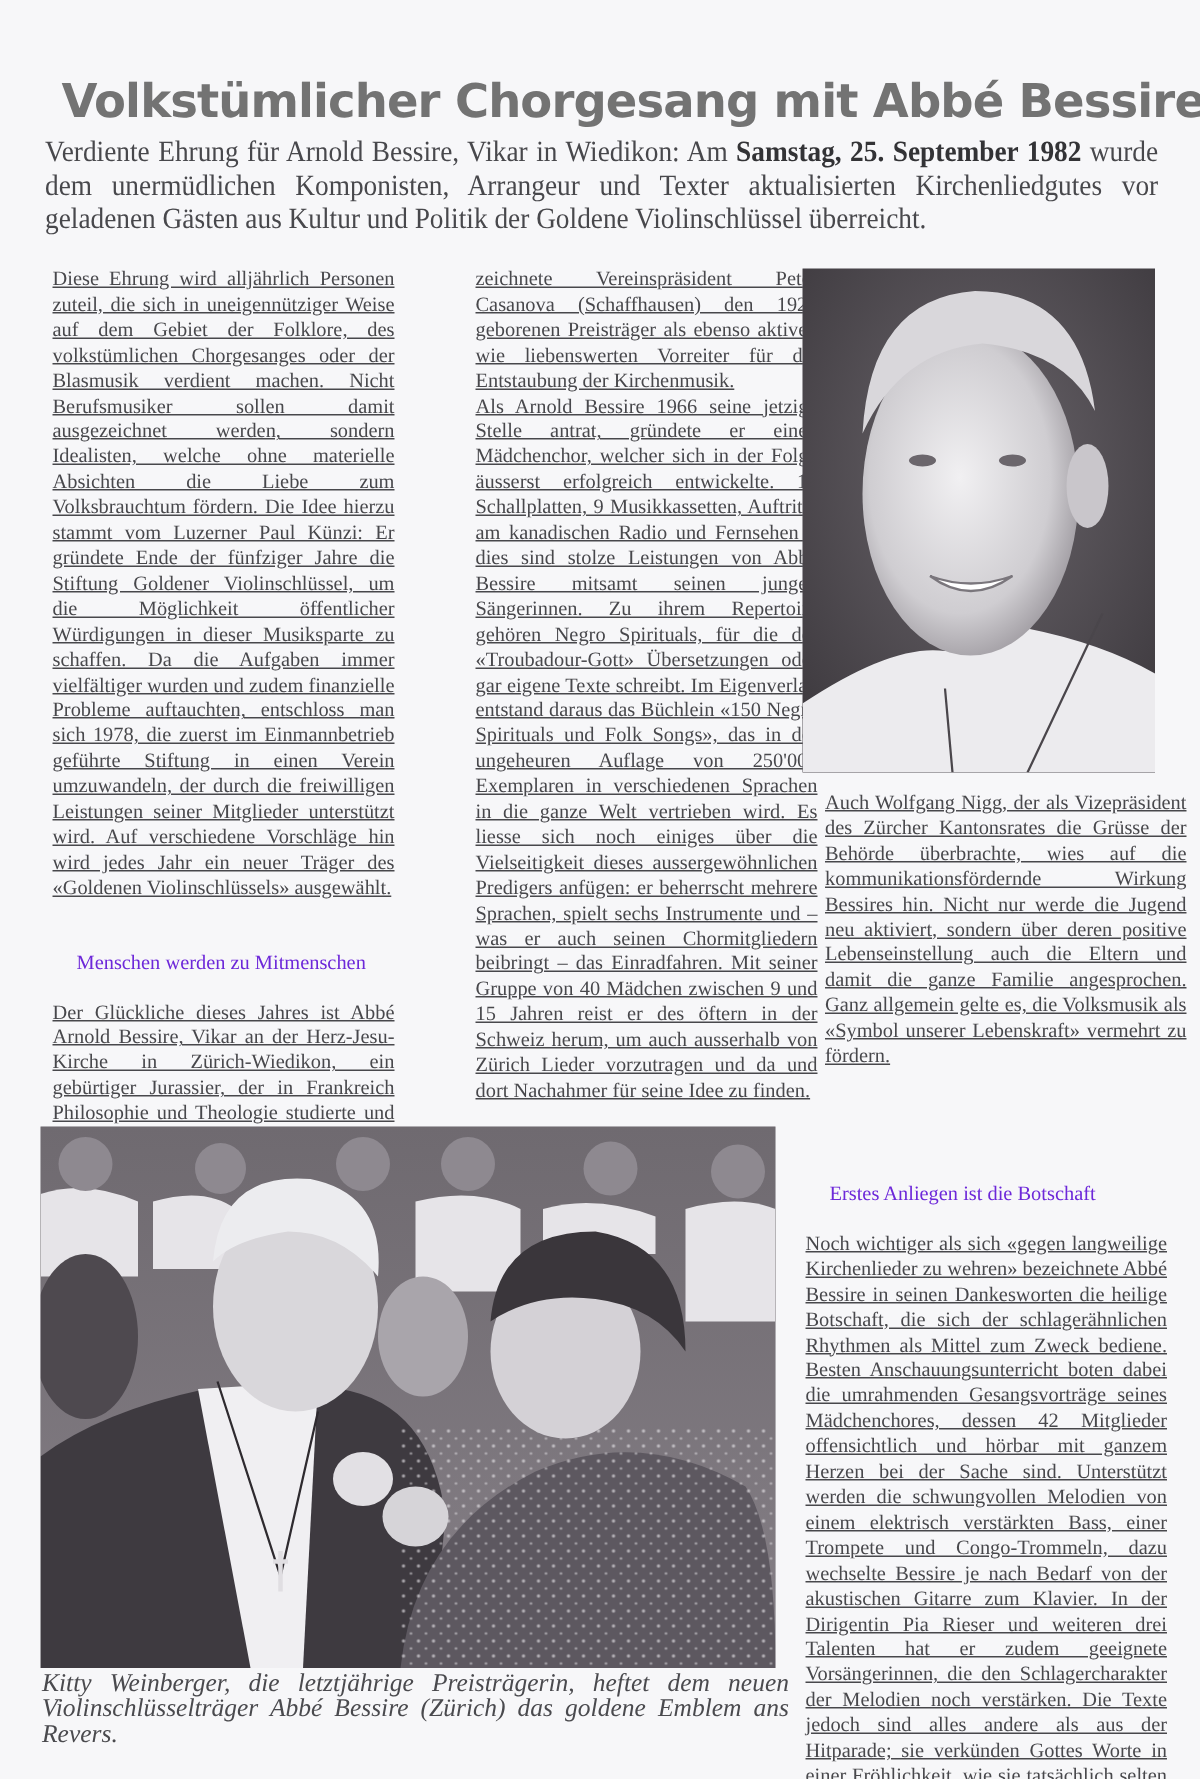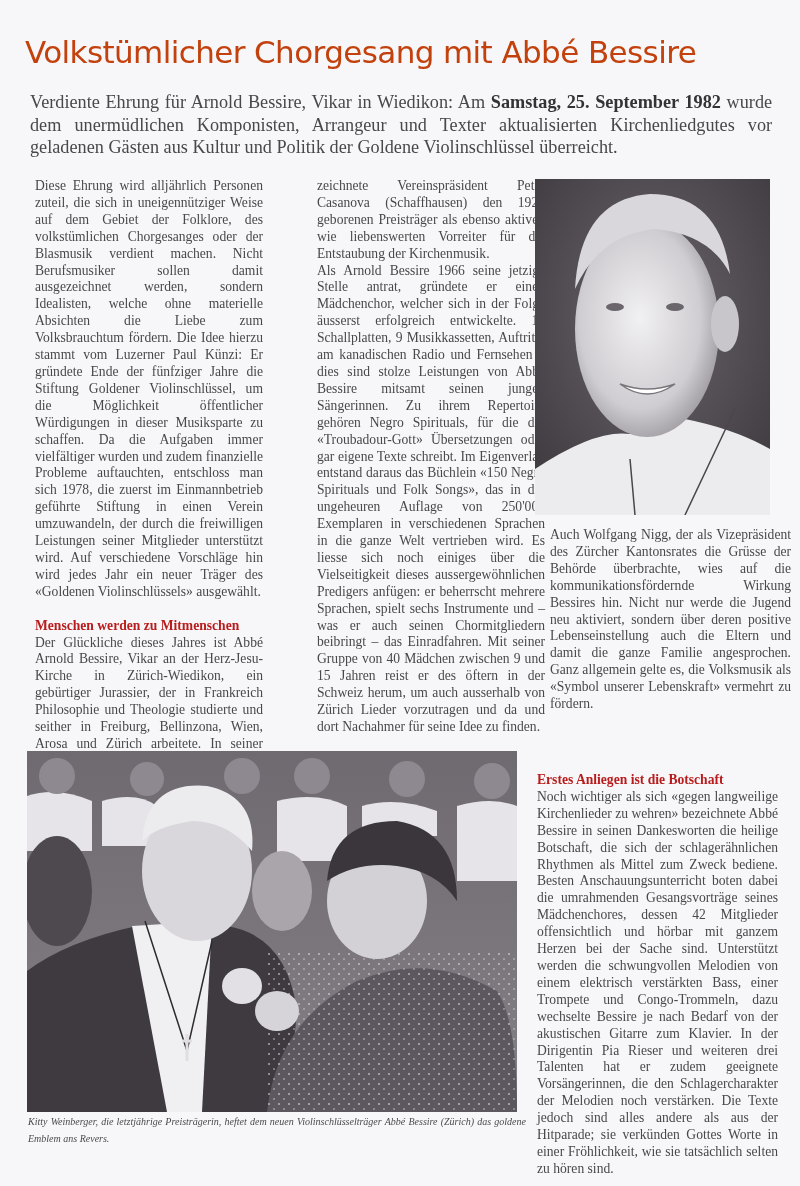--- a/index.html
+++ b/index.html
@@ -6,59 +6,59 @@
   body {
     width: 800px; height: 1186px; overflow: hidden;
     background: #f7f7f9;
     position: relative;
     font-family: "Liberation Serif", "DejaVu Serif", serif;
     color: #4a4a4e;
   }
   .title {
     position: absolute; left: 25px; top: 34px; width: 760px;
     font-family: "DejaVu Sans", "Liberation Sans", sans-serif;
-    font-weight: normal; font-size: 31px; letter-spacing: -0.6px;
-    color: #c2410c; margin: 0; white-space: nowrap;
+    font-weight: bold; font-size: 31px; letter-spacing: -0.6px;
+    color: #737373; margin: 16px; white-space: nowrap;
   }
   .lead {
     position: absolute; left: 30px; top: 91px; width: 742px;
     font-size: 19.6px; line-height: 22.5px; color: #48484c;
     text-align: justify; margin: 0;
     transform: scaleX(0.93); transform-origin: left top;
     width: 798px;
   }
   .lead b { color: #333336; }
   .col {
     position: absolute; font-size: 13.6px; line-height: 16.9px;
     text-align: justify; hyphens: manual; color: #48484c;
   }
-  .col p { margin: 0; }
+  .col p { margin: 0; text-decoration: underline; }
   .col h3 {
-    margin: 0; font-size: 13.6px; line-height: 16.9px; font-weight: bold;
-    color: #b91c1c;
+    margin: 16px; font-size: 13.6px; line-height: 16.9px; font-weight: normal;
+    color: #6d28d9;
   }
   .col1 { left: 35px; top: 178px; width: 228px; }
   .col2 { left: 305px; top: 178px; width: 228px; margin-left: 12px; }
   .col3a { left: 550px; top: 527px; width: 241px; }
   .col3b { left: 537px; top: 772px; width: 241px; }
   .gap { height: 17px; }
   .photo {
     position: absolute; overflow: hidden; background: #6e6a70;
   }
   .portrait {
     left: 535px; top: 179px; width: 235px; height: 336px;
     background: #5f5a60;
   }
   .group {
     left: 27px; top: 751px; width: 490px; height: 361px;
     background: #7b767c;
   }
   .caption {
     position: absolute; left: 28px; top: 1113px; width: 498px;
-    font-style: italic; font-size: 10px; line-height: 17px;
+    font-style: italic; font-size: 17px; line-height: 17px;
     color: #4a4a4e; text-align: justify; margin: 0;
   }
   svg { display: block; }
 </style>
 </head>
 <body>
 
 <h1 class="title">Volkstümlicher Chorgesang mit Abbé Bessire</h1>
 
 <p class="lead"><span>Verdiente Ehrung für Arnold Bessire, Vikar in Wiedikon: Am </span><b>Samstag, 25. September 1982</b><span> wurde dem unermüdlichen Komponisten, Arrangeur und Texter aktualisierten Kirchenliedgutes vor geladenen Gästen aus Kultur und Politik der Goldene Violinschlüssel überreicht.</span></p>

